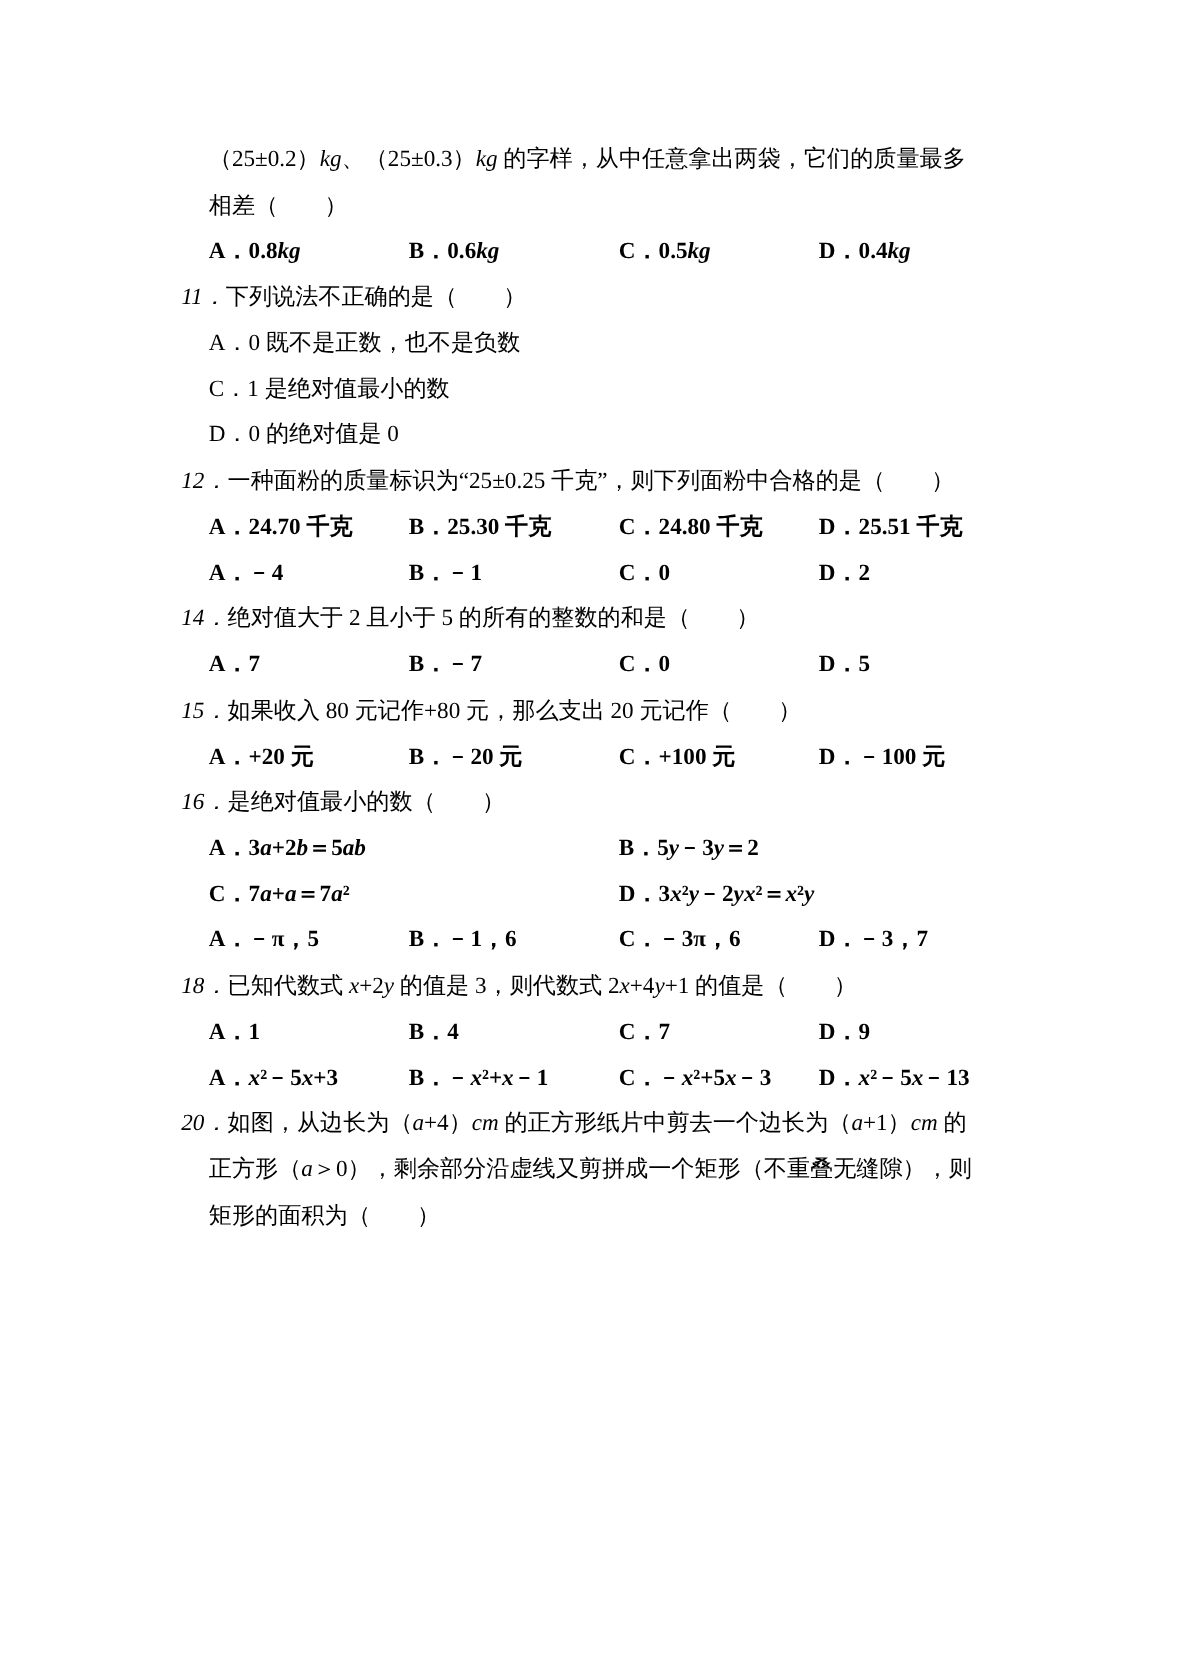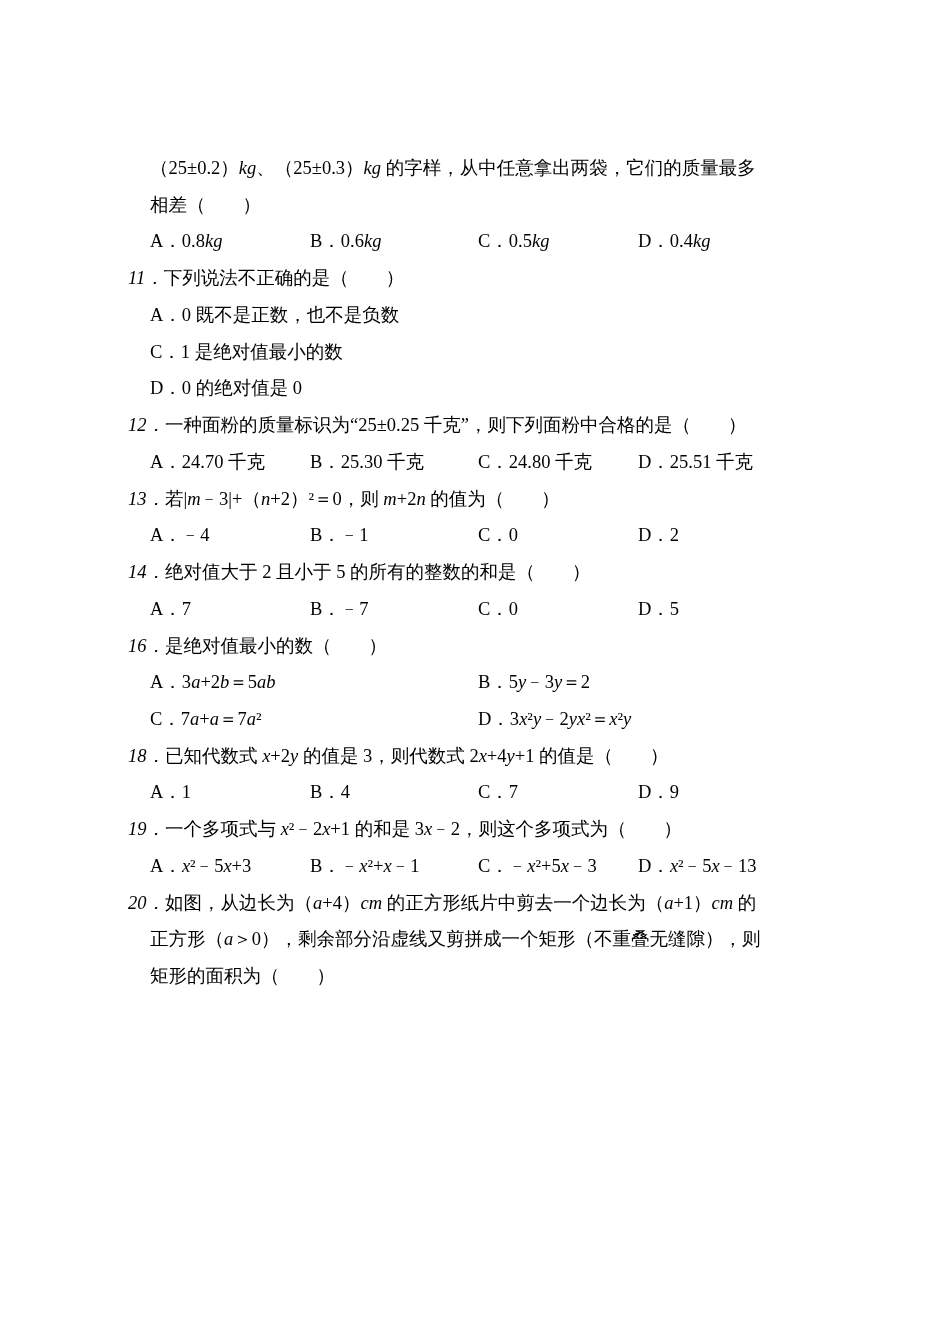--- a/index.html
+++ b/index.html
@@ -1,28 +1,28 @@
 <!DOCTYPE html>
 <html><head>
   <meta charset="utf-8">
   <style>
     html, body { margin: 0; padding: 0; background: #ffffff; }
     body {
       width: 950px; height: 1344px; position: relative; overflow: hidden;
       font-family: "Liberation Serif", "DejaVu Serif", serif;
       font-size: 18.5px; color: #000000;
     }
-    .doc { position: absolute; left: 128px; top: 110px; width: 675px; margin-top: 40px; }
+    .doc { position: absolute; left: 145px; top: 110px; width: 675px; }
     .line {
       position: relative; height: 36.74px; line-height: 36.74px;
       white-space: nowrap;
     }
     .indent { padding-left: 22px; }
     .qnum { display: inline-block; font-style: italic; }
-    .opt { position: absolute; top: 0; }
+    .opt { position: absolute; top: 0; font-weight: bold; }
     .c1 { left: 22px; }
     .c2 { left: 182px; }
     .c3 { left: 350px; }
     .c4 { left: 510px; }
     .h2 { left: 350px; }
     i { font-style: italic; }
   </style>
 </head>
 <body>
 
@@ -50,67 +50,80 @@
     <div class="line"><span class="qnum">12．</span><span>一种面粉的质量标识为“25±0.25 千克”，则下列面粉中合格的是（　　）</span></div>
     <div class="line">
       <span class="opt c1">A．24.70 千克</span>
       <span class="opt c2">B．25.30 千克</span>
       <span class="opt c3">C．24.80 千克</span>
       <span class="opt c4">D．25.51 千克</span>
     </div>
   </section>
 
   <section>
-    <div class="line"><span class="qnum">13．</span><span>若|<i>m</i>﹣3|+（<i>n</i>+2）²＝0，则 <i>m</i>+2<i>n</i> 的值为（　　）</span></div>
     <div class="line">
       <span class="opt c1">A．﹣4</span>
       <span class="opt c2">B．﹣1</span>
       <span class="opt c3">C．0</span>
       <span class="opt c4">D．2</span>
     </div>
   </section>
 
   <section>
     <div class="line"><span class="qnum">14．</span><span>绝对值大于 2 且小于 5 的所有的整数的和是（　　）</span></div>
     <div class="line">
       <span class="opt c1">A．7</span>
       <span class="opt c2">B．﹣7</span>
       <span class="opt c3">C．0</span>
       <span class="opt c4">D．5</span>
     </div>
   </section>
 
+  <section>
+    <div class="line"><span class="qnum">15．</span><span>如果收入 80 元记作+80 元，那么支出 20 元记作（　　）</span></div>
+    <div class="line">
+      <span class="opt c1">A．+20 元</span>
+      <span class="opt c2">B．﹣20 元</span>
+      <span class="opt c3">C．+100 元</span>
+      <span class="opt c4">D．﹣100 元</span>
+    </div>
+  </section>
 
   <section>
     <div class="line"><span class="qnum">16．</span><span>是绝对值最小的数（　　）</span></div>
     <div class="line">
       <span class="opt c1">A．3<i>a</i>+2<i>b</i>＝5<i>ab</i></span>
       <span class="opt h2">B．5<i>y</i>﹣3<i>y</i>＝2</span>
     </div>
     <div class="line">
       <span class="opt c1">C．7<i>a</i>+<i>a</i>＝7<i>a</i>²</span>
       <span class="opt h2">D．3<i>x</i>²<i>y</i>﹣2<i>yx</i>²＝<i>x</i>²<i>y</i></span>
     </div>
   </section>
 
   <section>
+    <div class="line">
+      <span class="opt c1">A．﹣π，5</span>
+      <span class="opt c2">B．﹣1，6</span>
+      <span class="opt c3">C．﹣3π，6</span>
+      <span class="opt c4">D．﹣3，7</span>
+    </div>
   </section>
 
   <section>
     <div class="line"><span class="qnum">18．</span><span>已知代数式 <i>x</i>+2<i>y</i> 的值是 3，则代数式 2<i>x</i>+4<i>y</i>+1 的值是（　　）</span></div>
     <div class="line">
       <span class="opt c1">A．1</span>
       <span class="opt c2">B．4</span>
       <span class="opt c3">C．7</span>
       <span class="opt c4">D．9</span>
     </div>
   </section>
 
   <section>
-    <div class="line"><span class="qnum">19．</span><span>一个多项式与 <i>x</i>²﹣2<i>x</i>+1 的和是 3<i>x</i>﹣2，则这个多项式为（　　）</span></div>
     <div class="line">
       <span class="opt c1">A．<i>x</i>²﹣5<i>x</i>+3</span>
       <span class="opt c2">B．﹣<i>x</i>²+<i>x</i>﹣1</span>
       <span class="opt c3">C．﹣<i>x</i>²+5<i>x</i>﹣3</span>
       <span class="opt c4">D．<i>x</i>²﹣5<i>x</i>﹣13</span>
     </div>
   </section>
 
   <section>
     <div class="line"><span class="qnum">20．</span><span>如图，从边长为（<i>a</i>+4）<i>cm</i> 的正方形纸片中剪去一个边长为（<i>a</i>+1）<i>cm</i> 的</span></div>

